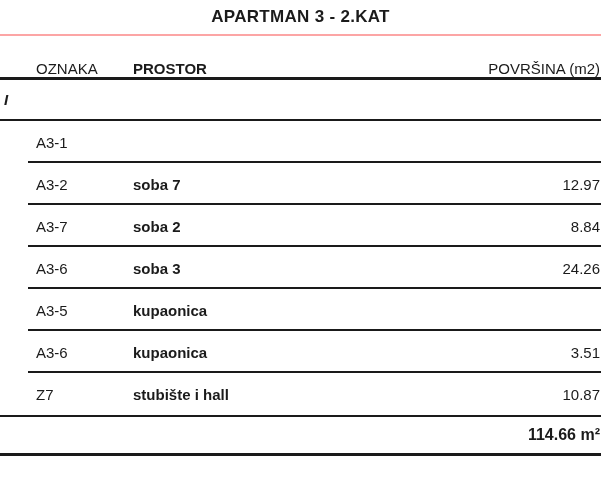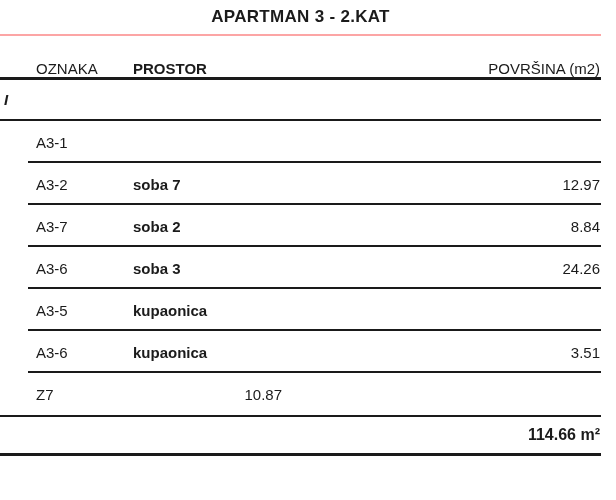--- a/index.html
+++ b/index.html
@@ -145,20 +145,21 @@
 
   <div class="row">
     <span class="col-oznaka">A3-6</span>
     <span class="col-prostor">kupaonica</span>
     <span class="col-povrsina">3.51</span>
   </div>
 
 
   <div class="row">
     <span class="col-oznaka">Z7</span>
+    <span class="col-prostor">stubište i hall</span>
     <span class="col-povrsina">10.87</span>
   </div>
 </div>
 
     <div class="total">
       <span>114.66 m²</span>
     </div>
 
   </div>
 </div>

